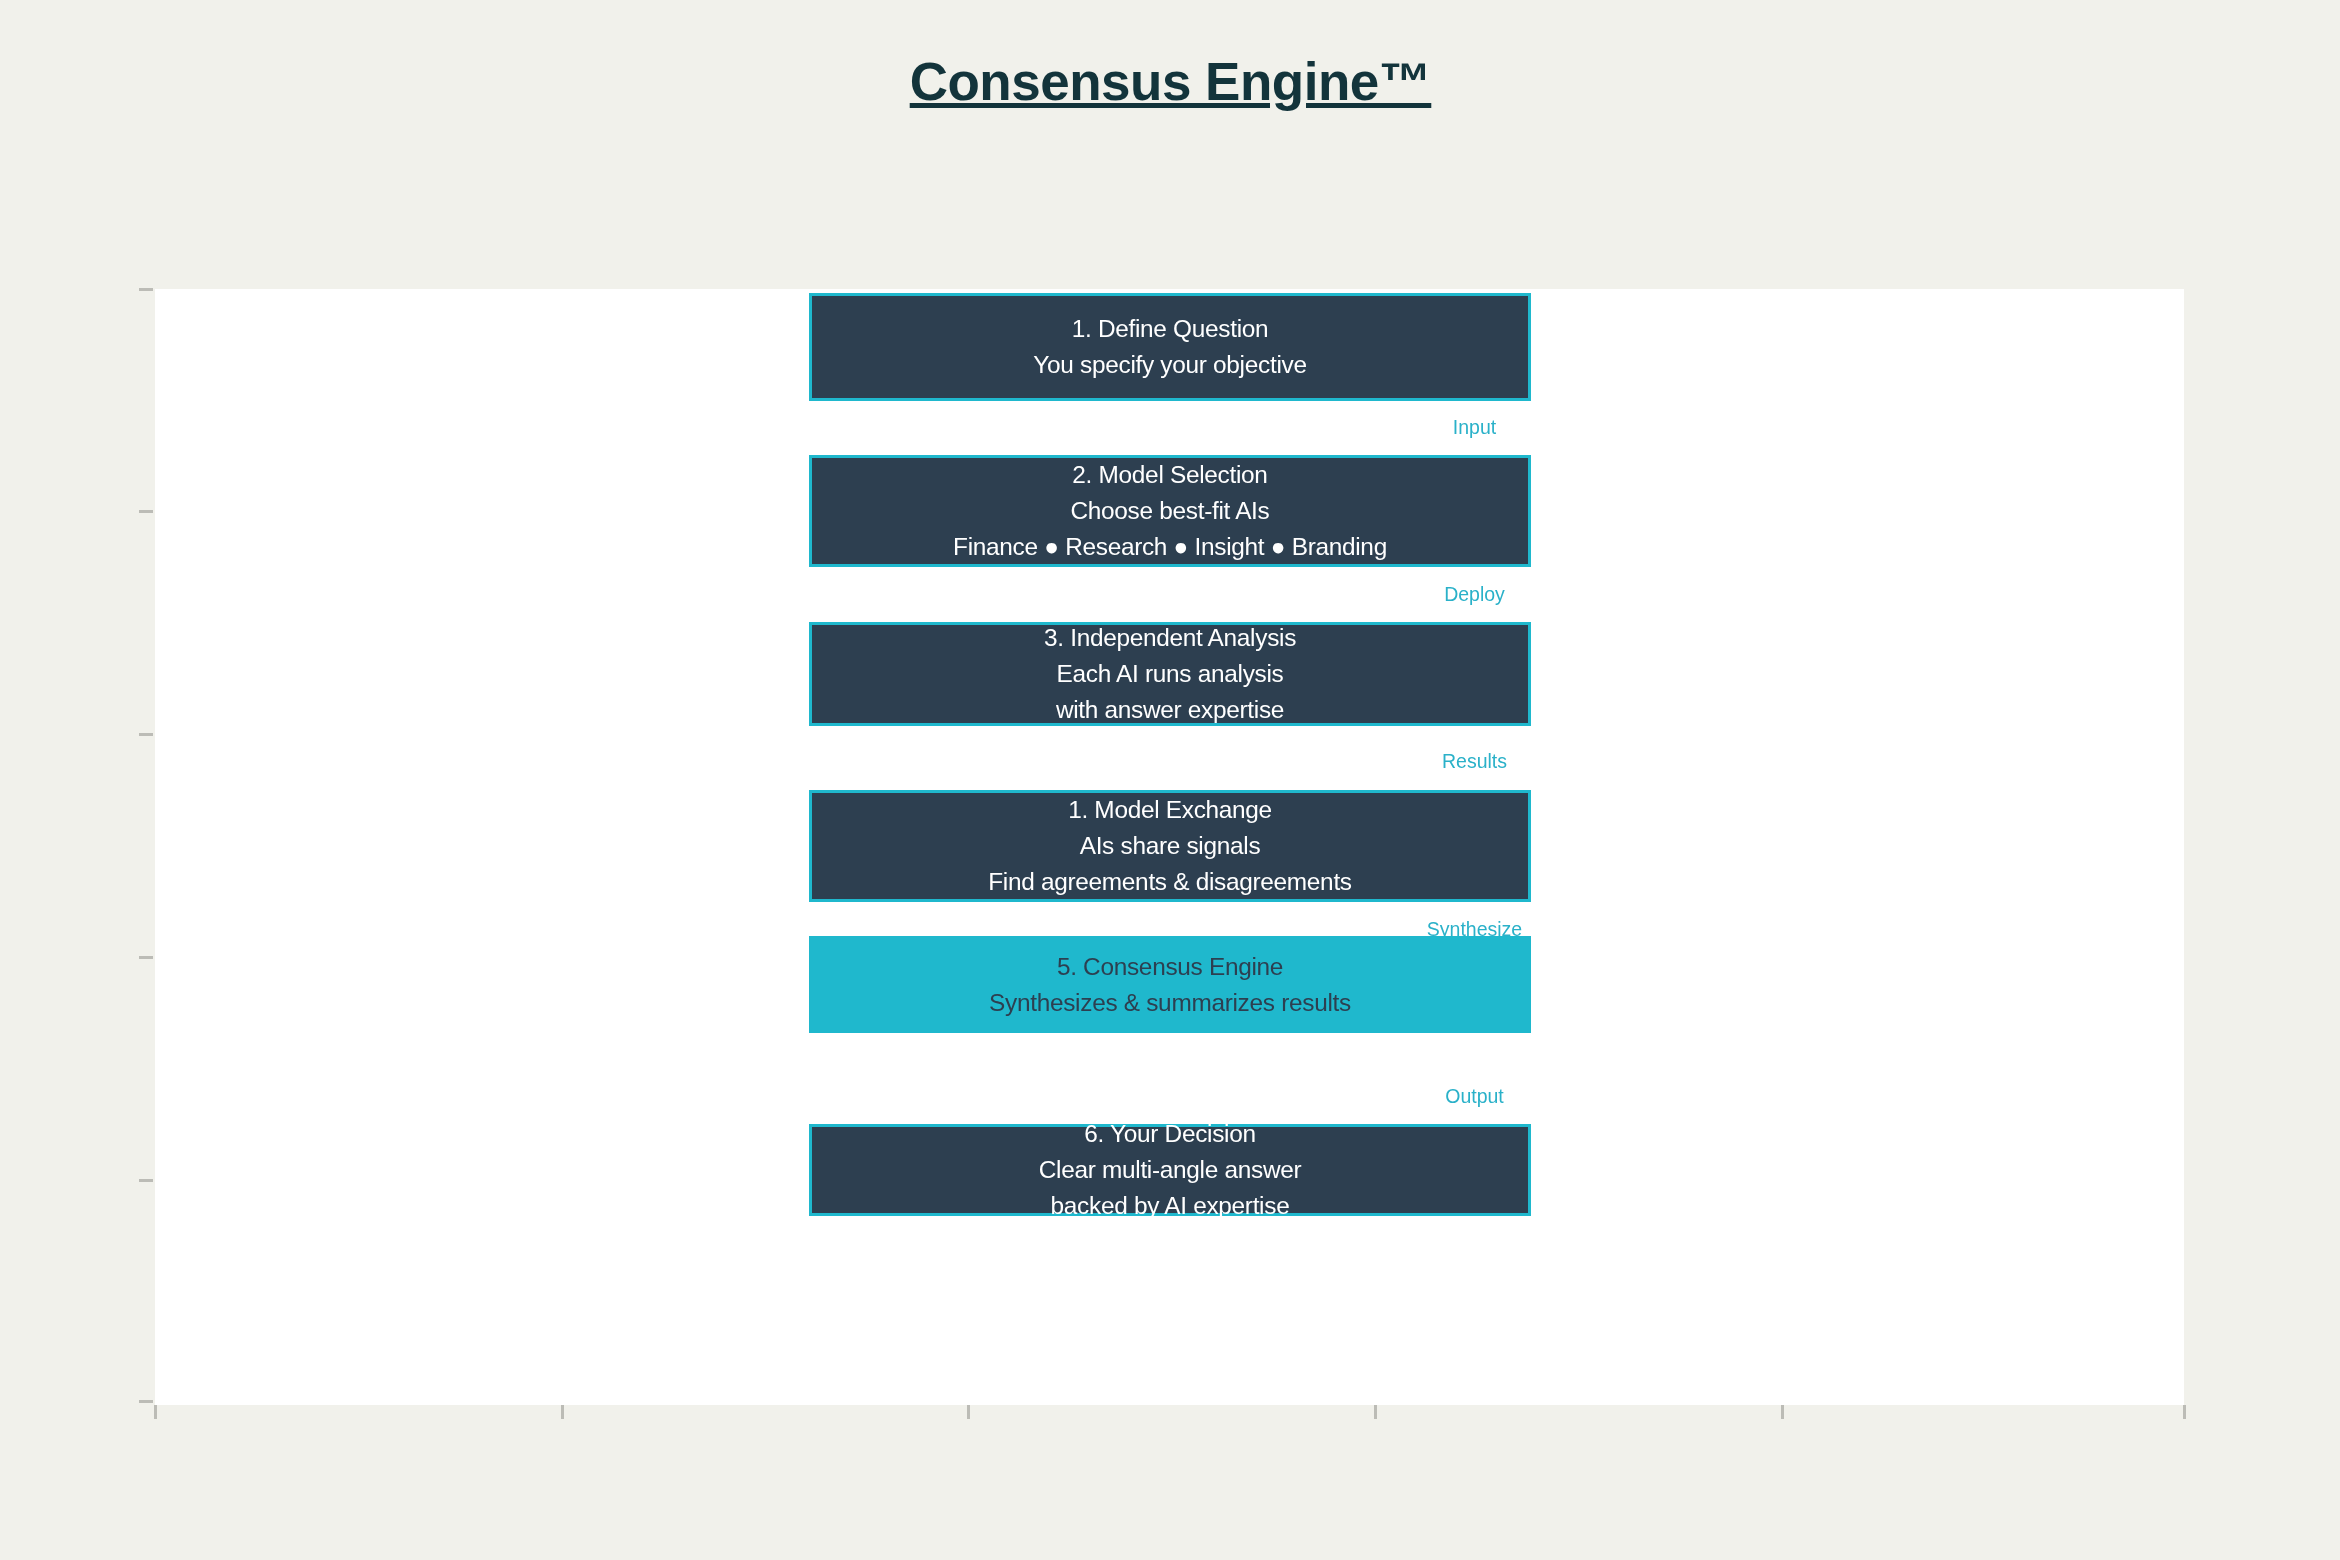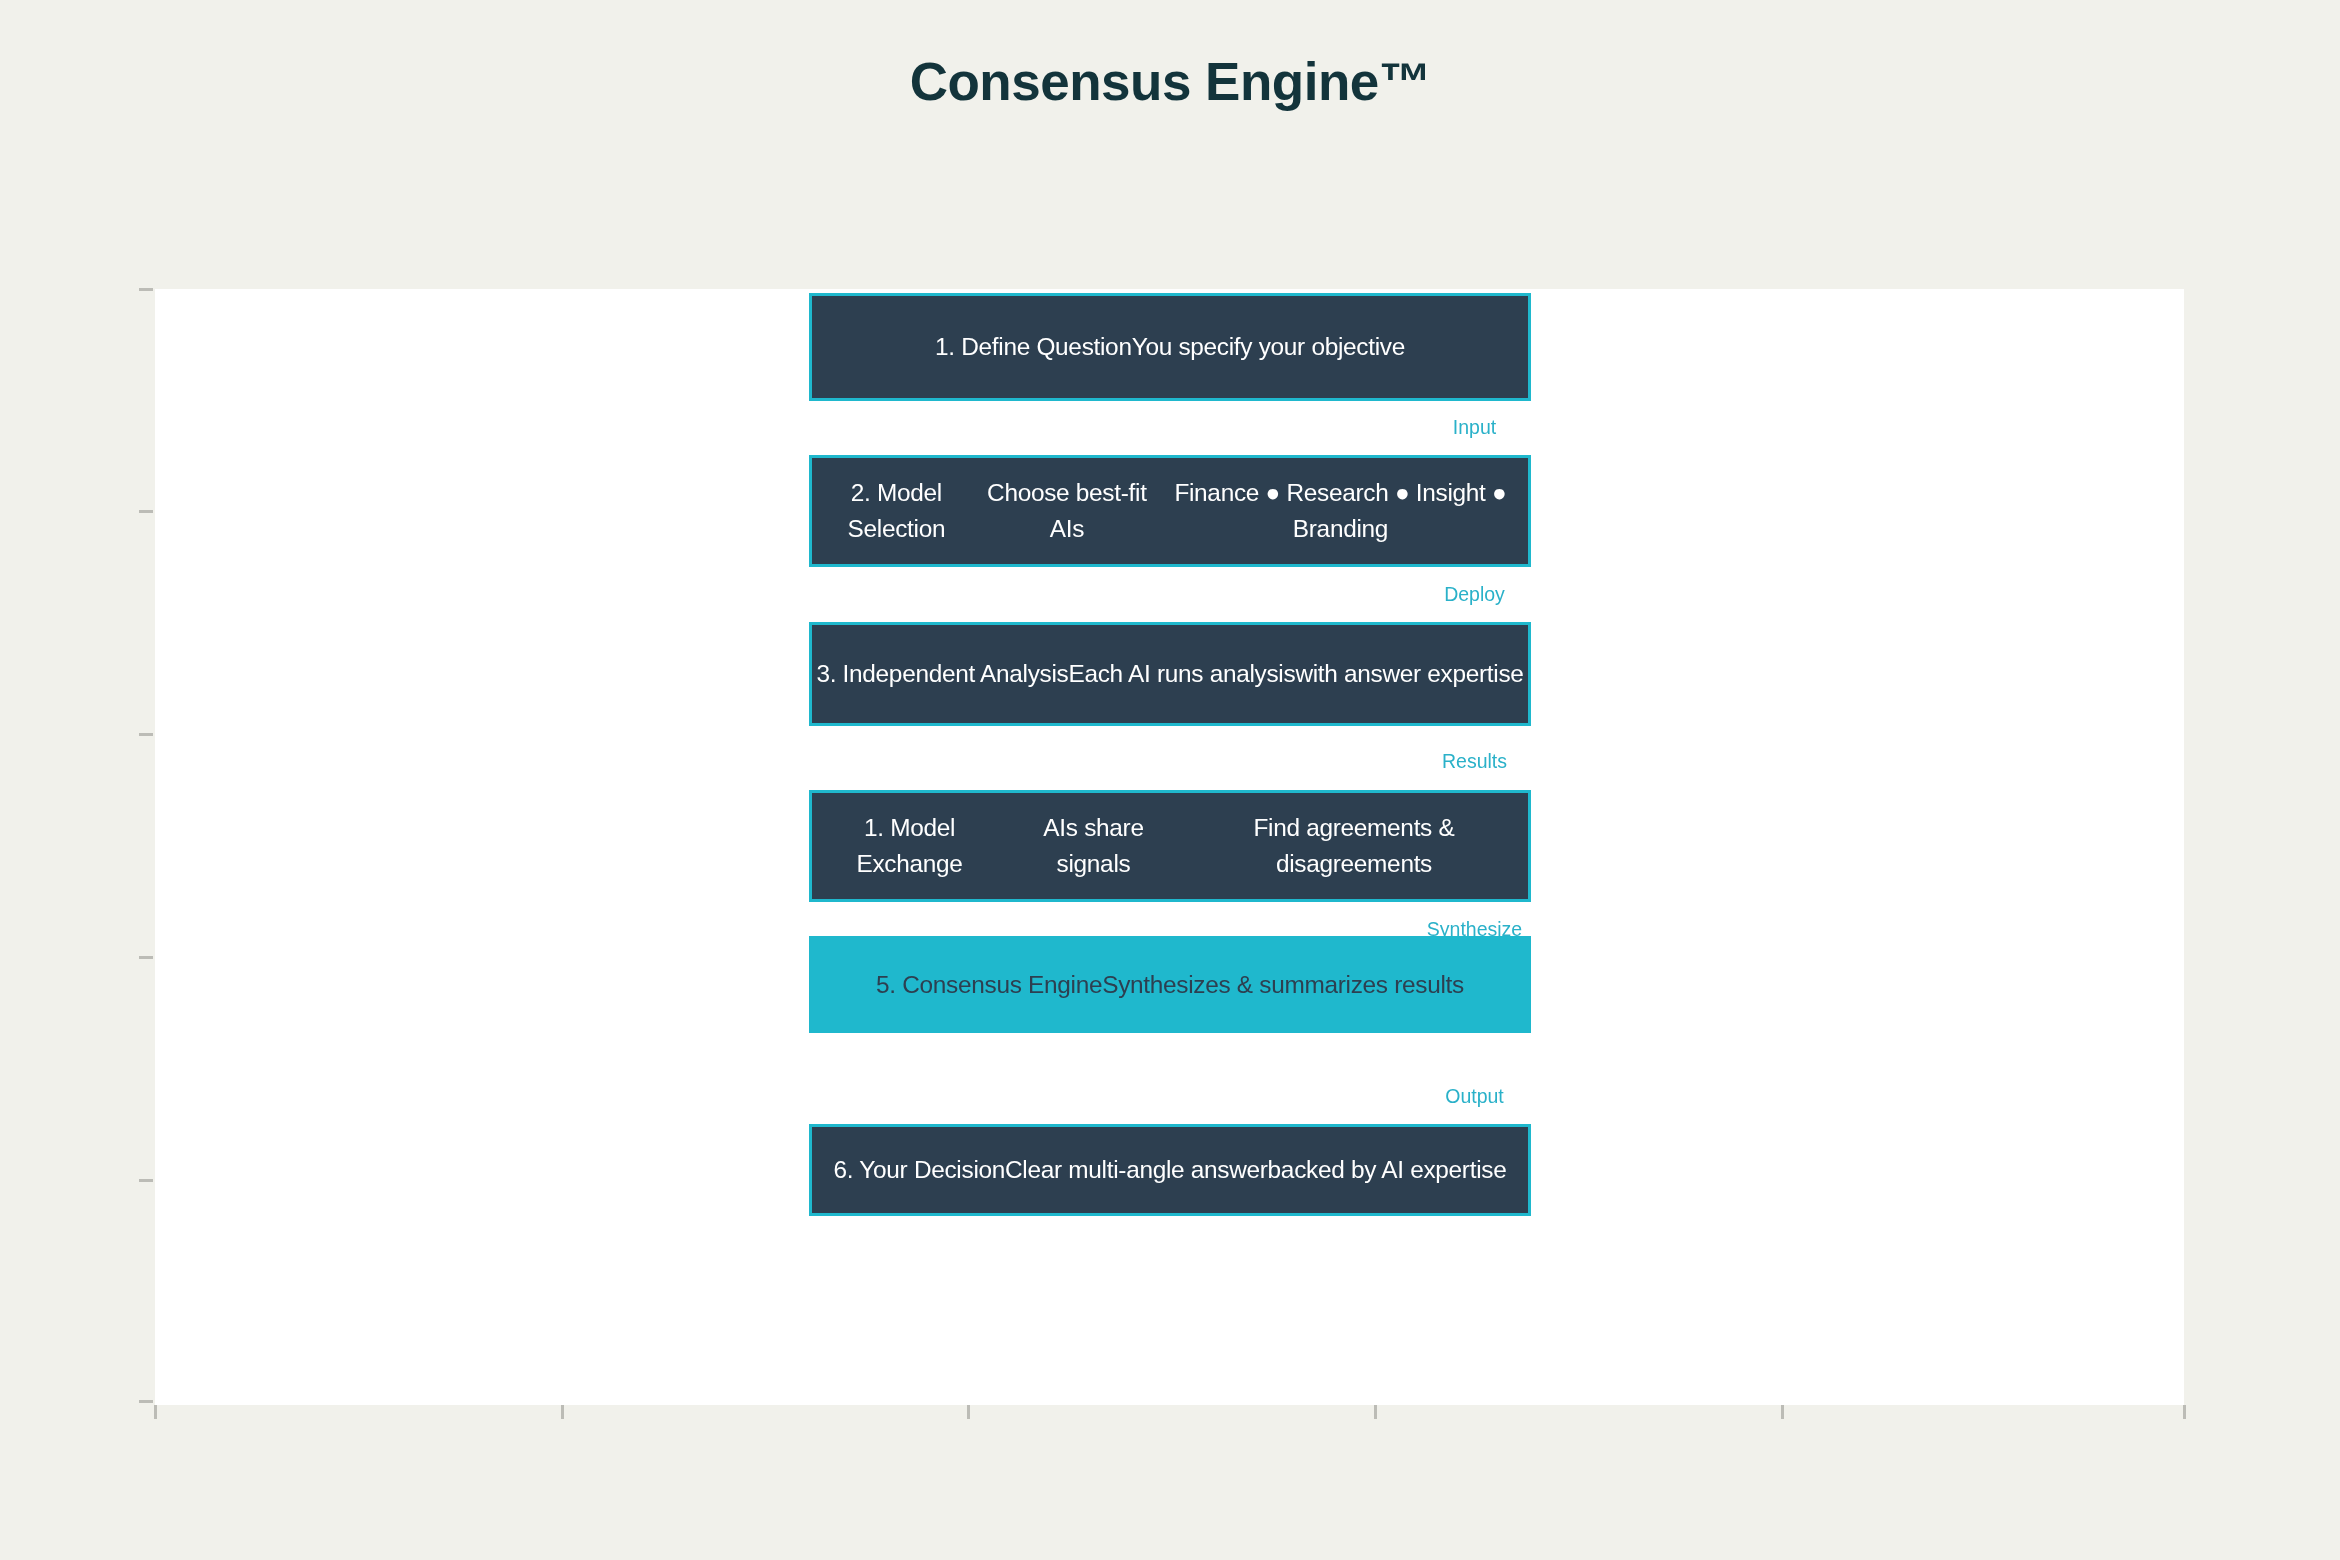--- a/index.html
+++ b/index.html
@@ -19,39 +19,40 @@
     position: absolute;
     top: 51px;
     left: 0;
     width: 2341px;
     margin: 0;
     text-align: center;
     font-size: 53px;
     font-weight: 700;
     letter-spacing: -0.5px;
     color: #13343B;
+    text-decoration: underline;
   }
   .plot {
     position: absolute;
     left: 155px;
     top: 289px;
     width: 2029px;
     height: 1116px;
     background: #FFFFFF;
   }
   .step {
     position: absolute;
     left: 809px;
     width: 722px;
     box-sizing: border-box;
     border: 3.9px solid #1FB8CD;
     background: #2D3F50;
     color: #FFFFFF;
     display: flex;
-    flex-direction: row;
+    flex-direction: column;
     align-items: center;
     justify-content: center;
     text-align: center;
     font-size: 24.4px;
     line-height: 36px;
     letter-spacing: -0.3px;
   }
   .step.accent {
     background: #1FB8CD;
     border-color: #1FB8CD;

